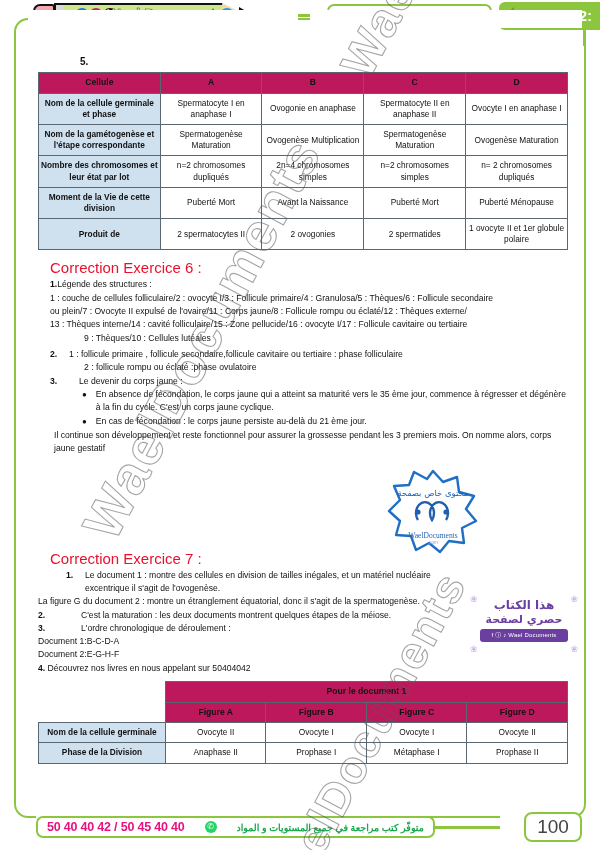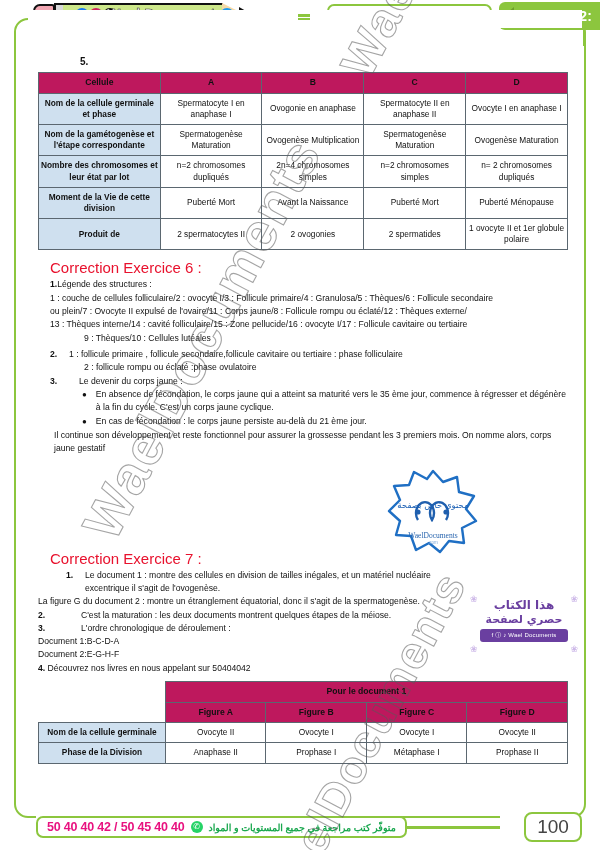--- a/index.html
+++ b/index.html
@@ -194,21 +194,21 @@
   .bullet { display: flex; gap: 9px; margin-left: 44px; }
   .bullet .b { font-size: 8px; line-height: 1.8; }
 
   
   .stamp {
     position: absolute; left: 385px; top: 468px;
     width: 96px; height: 86px;
   }
   .stamp svg { width: 96px; height: 86px; }
   .stamp-ar {
-    position: absolute; left: 8px; top: 32px; width: 80px;
+    position: absolute; left: 8px; top: 20px; width: 80px;
     text-align: center; font-size: 8.5px; color: #1a5fb4;
     direction: rtl; font-family: "DejaVu Sans", sans-serif;
   }
   .stamp-nm {
     position: absolute; left: 8px; top: 63px; width: 80px;
     text-align: center; font-size: 7.5px; color: #2764ae;
     font-family: "Liberation Serif", serif;
   }
   .stamp-sub {
     position: absolute; left: 8px; top: 72px; width: 80px;
@@ -237,21 +237,21 @@
     position: absolute; color: #cdb8e8; font-size: 9px;
   }
 
   
   .footer { position: absolute; left: 0; top: 812px; width: 600px; height: 38px; }
   .foot-pill {
     position: absolute; left: 36px; top: 4px;
     height: 22px;
     border: 2px solid #8cc63e;
     border-radius: 7px;
-    display: flex; align-items: center; gap: 6px;
+    display: flex; align-items: center; gap: 20px;
     padding: 0 9px;
     background: #ffffff;
   }
   .foot-phone {
     font-size: 12.5px; font-weight: bold; color: #e8117f;
     font-family: "Liberation Sans", sans-serif;
     letter-spacing: -0.2px;
   }
   .wa-icon {
     width: 12px; height: 12px; border-radius: 50%;

